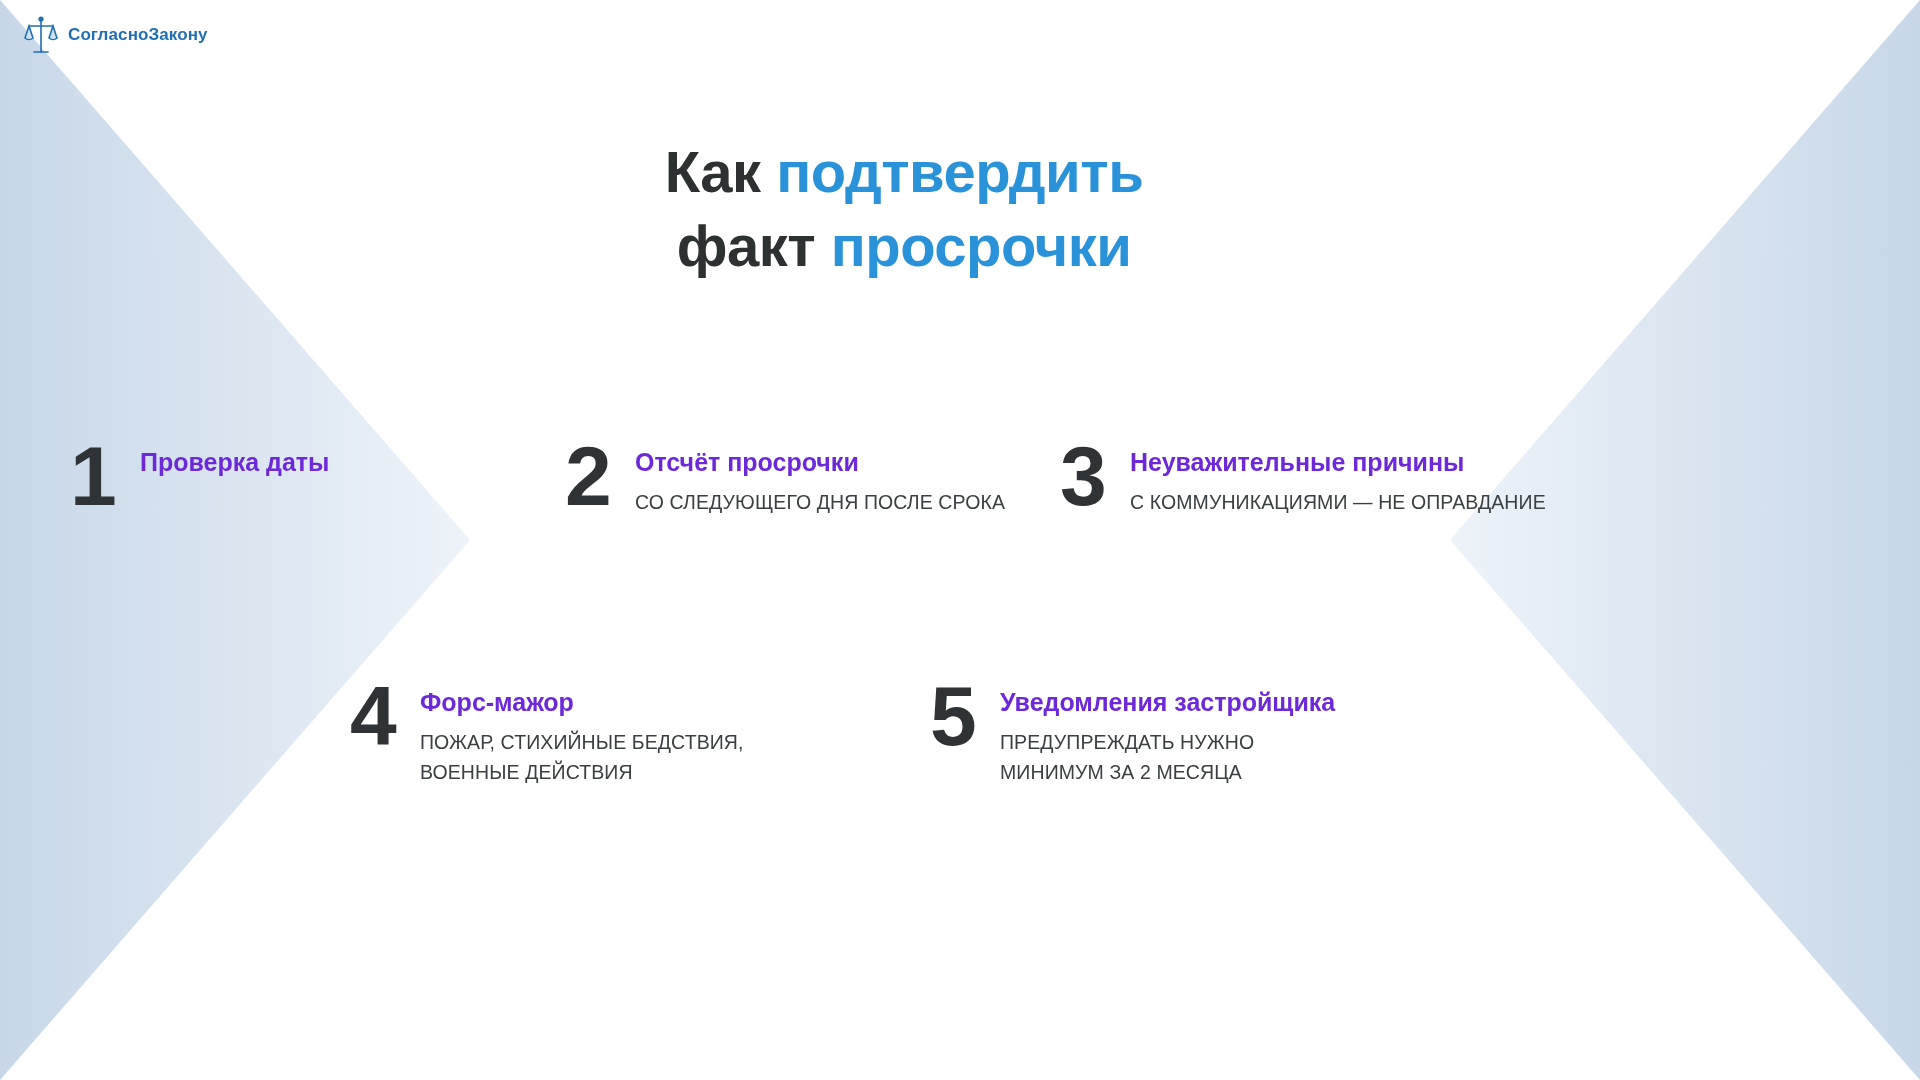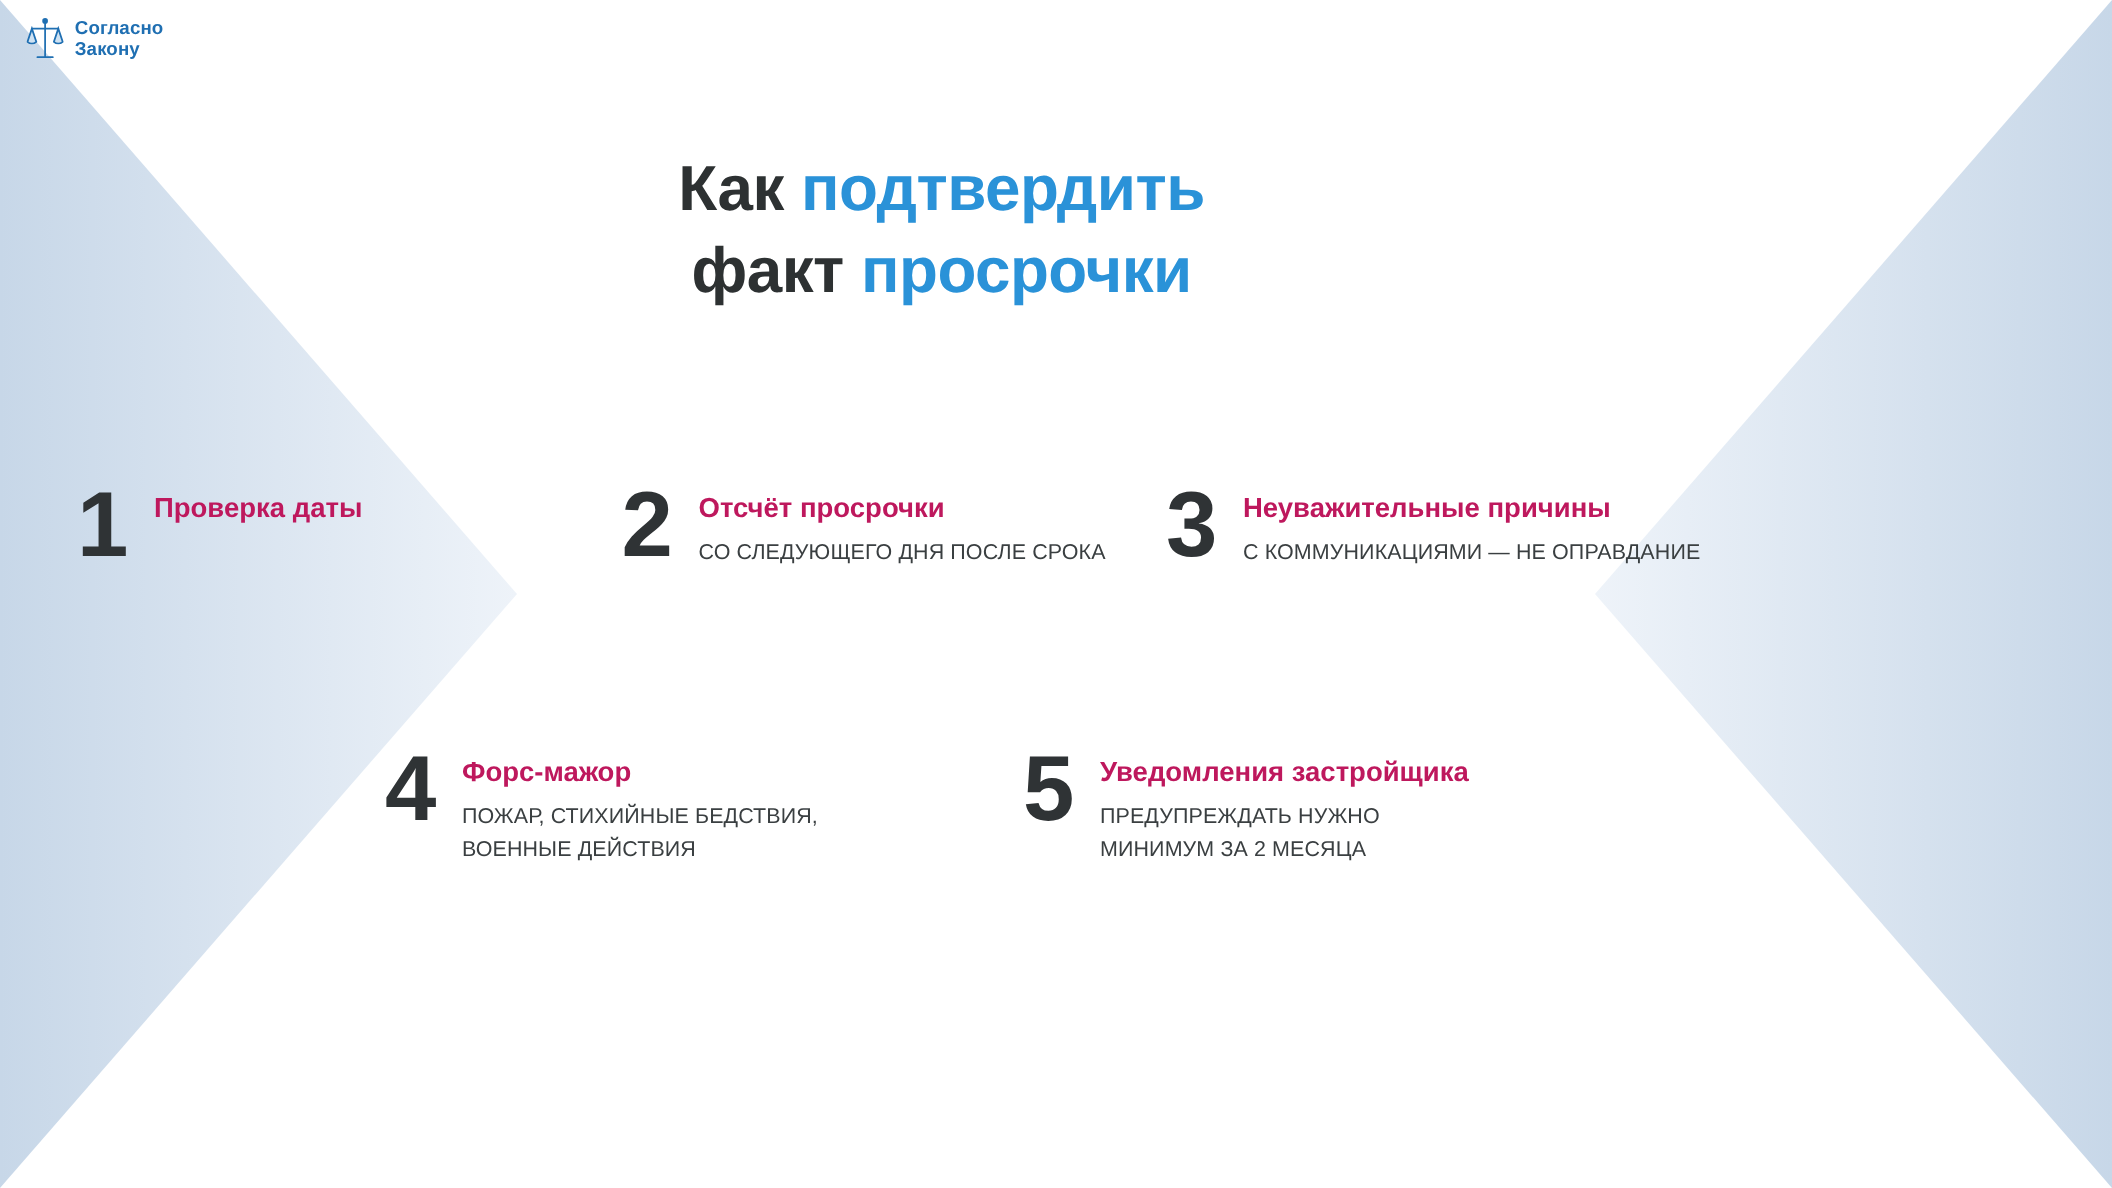--- a/index.html
+++ b/index.html
@@ -35,40 +35,40 @@
     align-items: center;
     gap: 10px;
   }
   .logo-mark {
     width: 34px;
     height: 42px;
     flex: 0 0 auto;
   }
   .logo-text {
     display: flex;
-    flex-direction: column;
     line-height: 1.12;
     font-weight: 700;
     font-size: 17px;
     color: #1f6fb2;
     letter-spacing: .1px;
   }
 
   
   .title-block {
     position: absolute;
     top: 96px;
     left: 0;
     width: 1712px;
     text-align: center;
     font-size: 58px;
     font-weight: 700;
     line-height: 1.27;
     color: #2d3132;
     letter-spacing: -0.5px;
+    padding-left: 48px;
   }
   .title-line { display: block; white-space: nowrap; }
   .accent { color: #2a92d8; }
 
   
   .steps-row {
     position: absolute;
     display: flex;
   }
   .row1 { top: 440px; left: 70px; width: 1800px; }
@@ -89,21 +89,21 @@
     line-height: .86;
     flex: 0 0 auto;
     min-width: 54px;
     text-align: left;
     letter-spacing: -2px;
   }
   .step-body { padding-top: 8px; }
   .step-title {
     font-size: 25px;
     font-weight: 700;
-    color: #be185d;
+    color: #6d28d9;
     margin-bottom: 11px;
     white-space: nowrap;
   }
   .step-desc {
     font-size: 19.5px;
     color: #3a3f41;
     line-height: 1.52;
     letter-spacing: .1px;
   }
   .step-desc span { display: block; white-space: nowrap; }

